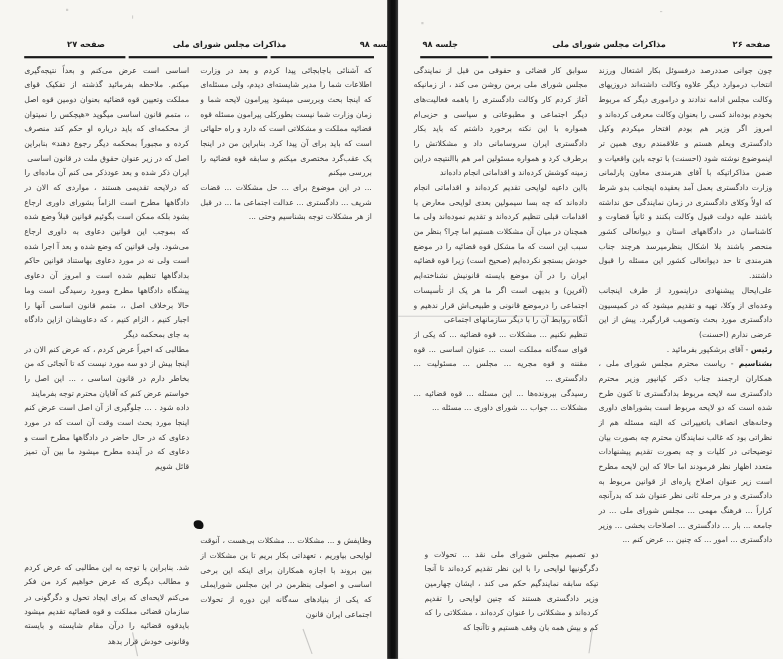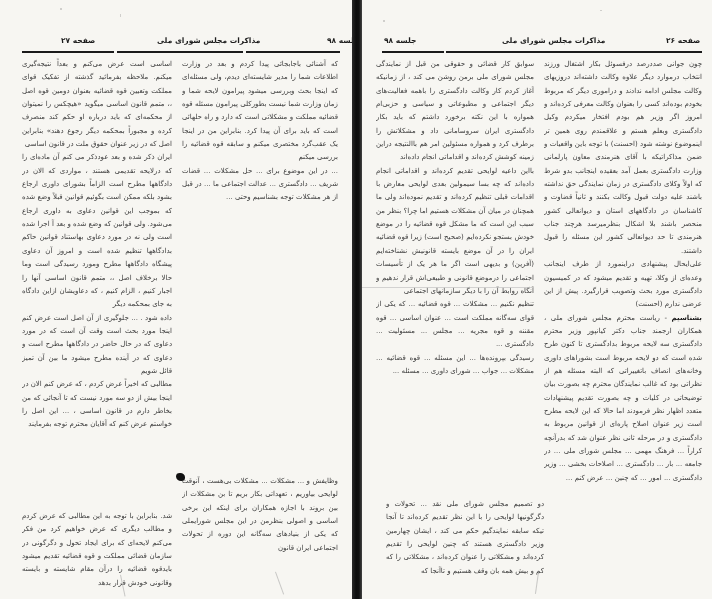--- a/index.html
+++ b/index.html
@@ -64,32 +64,32 @@
       <span style="left:140px;">مذاکرات مجلس شورای ملی</span>
       <span style="left:310px;">جلسه ۹۸</span>
     </div>
     <div class="rule" style="left:22px;width:92px;"></div>
     <div class="rule" style="left:117px;width:126px;"></div>
     <div class="rule" style="left:246px;width:94px;"></div>
 
     <div class="col" style="left:22px;width:150px;height:500px;">
       <p>اساسی است عرض می‌کنم و بعداً نتیجه‌گیری میکنم. ملاحظه بفرمائید گذشته از تفکیک قوای مملکت وتعیین قوه قضائیه بعنوان دومین قوه اصل ،، متمم قانون اساسی میگوید «هیچکس را نمیتوان از محکمه‌ای که باید درباره او حکم کند منصرف کرده و مجبوراً بمحکمه دیگر رجوع دهند» بنابراین اصل که در زیر عنوان حقوق ملت در قانون اساسی</p>
       <p>ایران ذکر شده و بعد عودذکر می کنم آن ماده‌ای را که درلایحه تقدیمی هستند ، مواردی که الان در دادگاهها مطرح است الزاماً بشورای داوری ارجاع بشود بلکه ممکن است بگوئیم قوانین قبلاً وضع شده که بموجب این قوانین دعاوی به داوری ارجاع می‌شود. ولی قوانین که وضع شده و بعد آ اجرا شده است ولی نه در مورد دعاوی بهاستناد قوانین حاکم بدادگاهها تنظیم شده است و امروز آن دعاوی پیشگاه دادگاهها مطرح ومورد رسیدگی است وما حالا برخلاف اصل ،، متمم قانون اساسی آنها را اجبار کنیم ، الزام کنیم ، که دعاویشان ازاین دادگاه به جای بمحکمه دیگر</p>
+      <p>مطالبی که اخیراً عرض کردم ، که عرض کنم الان در اینجا بیش از دو سه مورد نیست که تا آنجائی که من بخاطر دارم در قانون اساسی ، ... این اصل را خواستم عرض کنم که آقایان محترم توجه بفرمایند</p>
       <p>داده شود . ... جلوگیری از آن اصل است عرض کنم اینجا مورد بحث است وقت آن است که در مورد دعاوی که در حال حاضر در دادگاهها مطرح است و دعاوی که در آینده مطرح میشود ما بین آن تمیز قائل شویم</p>
-      <p>مطالبی که اخیراً عرض کردم ، که عرض کنم الان در اینجا بیش از دو سه مورد نیست که تا آنجائی که من بخاطر دارم در قانون اساسی ، ... این اصل را خواستم عرض کنم که آقایان محترم توجه بفرمایند</p>
     </div>
     <div class="col" style="left:22px;width:150px;top:510px;height:80px;">
       <p>شد. بنابراین با توجه به این مطالبی که عرض کردم و مطالب دیگری که عرض خواهیم کرد من فکر می‌کنم لایحه‌ای که برای ایجاد تحول و دگرگونی در سازمان قضائی مملکت و قوه قضائیه تقدیم میشود بایدقوه قضائیه را درآن مقام شایسته و بایسته وقانونی خودش قرار بدهد</p>
     </div>
 
     <div class="col" style="left:182px;width:156px;height:440px;">
       <p>که آشنائی باجابجائی پیدا کردم و بعد در وزارت اطلاعات شما را مدیر شایسته‌ای دیدم، ولی مسئله‌ای که اینجا بحث وبررسی میشود پیرامون لایحه شما و زمان وزارت شما نیست بطورکلی پیرامون مسئله قوه قضائیه مملکت و مشکلاتی است که دارد و راه حلهائی است که باید برای آن پیدا کرد. بنابراین من در اینجا یک عقب‌گرد مختصری میکنم و سابقه قوه قضائیه را بررسی میکنم</p>
       <p>... در این موضوع برای ... حل مشکلات ... قضات شریف ... دادگستری ... عدالت اجتماعی ما ... در قبل از هر مشکلات توجه بشناسیم وحتی ...</p>
     </div>
-    <div class="col" style="left:182px;width:156px;top:475px;height:80px;">
+    <div class="col" style="left:182px;width:156px;top:486px;height:80px;">
       <p>وظایفش و ... مشکلات ... مشکلات بی‌هست ، آنوقت لوایحی بیاوریم ، تعهداتی بکار بریم تا بن مشکلات از بین بروند با اجازه همکاران برای اینکه این برخی اساسی و اصولی بنظرمن در این مجلس شورایملی که یکی از بنیادهای سه‌گانه این دوره از تحولات اجتماعی ایران قانون</p>
     </div>
 
     <div class="blot" style="left:176px;top:473px;"></div>
     <div class="pencil" style="left:120px;top:575px;height:22px;transform:rotate(-12deg);"></div>
     <div class="pencil" style="left:275px;top:572px;height:24px;transform:rotate(-20deg);"></div>
   </div>
 
   <div class="gutter"></div>
   <div class="gutter-shadow"></div>
@@ -110,20 +110,25 @@
       <p>رسیدگی بپرونده‌ها ... این مسئله ... قوه قضائیه ... مشکلات ... جواب ... شورای داوری ... مسئله ...</p>
     </div>
     <div class="col" style="left:24px;width:158px;top:498px;height:80px;">
       <p>دو تصمیم مجلس شورای ملی نقد ... تحولات و دگرگونیها لوایحی را با این نظر تقدیم کرده‌اند تا آنجا تیکه سابقه نمایندگیم حکم می کند ، ایشان چهارمین وزیر دادگستری هستند که چنین لوایحی را تقدیم کرده‌اند و مشکلاتی را عنوان کرده‌اند ، مشکلاتی را که کم و بیش همه بان وقف هستیم و تاآنجا که</p>
     </div>
 
     <div class="col" style="left:182px;width:158px;height:520px;">
       <p>چون جوانی صددرصد درفسوئل بکار اشتغال ورزند انتخاب درموارد دیگر علاوه وکالت داشته‌اند دروزیهای وکالت مجلس ادامه ندادند و دراموری دیگر که مربوط بخودم بوده‌اند کسی را بعنوان وکالت معرفی کرده‌اند و امروز اگر وزیر هم بودم افتخار میکردم وکیل دادگستری وبعلم هستم و علاقمندم روی همین تر اینموضوع نوشته شود (احسنت) با توجه باین واقعیات و ضمن مذاکراتیکه با آقای هنرمندی معاون پارلمانی وزارت دادگستری بعمل آمد بعقیده اینجانب بدو شرط که اولاً وکلای دادگستری در زمان نمایندگی حق نداشته باشند علیه دولت قبول وکالت بکنند و ثانیاً قضاوت و کاشناسان در دادگاههای استان و دیوانعالی کشور منحصر باشند بلا اشکال بنظرمیرسد هرچند جناب هنرمندی تا حد دیوانعالی کشور این مسئله را قبول داشتند.</p>
       <p>علی‌ایحال پیشنهادی دراینمورد از طرف اینجانب وعده‌ای از وکلا، تهیه و تقدیم میشود که در کمیسیون دادگستری مورد بحث وتصویب قرارگیرد. پیش از این عرضی ندارم (احسنت)</p>
       <p>
+        <span class="speaker">رئیس</span>
+        <span> - </span>
+        <span>آقای برشکپور بفرمائید .</span>
+      </p>
+      <p>
         <span class="speaker">بشناسیم</span>
         <span> - </span>
         <span>ریاست محترم مجلس شورای ملی ، همکاران ارجمند جناب دکتر کیانپور وزیر محترم دادگستری سه لایحه مربوط بدادگستری تا کنون طرح شده است که دو لایحه مربوط است بشوراهای داوری وخانه‌های انصاف باتغییراتی که البته مسئله هم از نظراتی بود که غالب نمایندگان محترم چه بصورت بیان توضیحاتی در کلیات و چه بصورت تقدیم پیشنهادات متعدد اظهار نظر فرمودند اما حالا که این لایحه مطرح است زیر عنوان اصلاح پاره‌ای از قوانین مربوط به دادگستری و در مرحله ثانی نظر عنوان شد که بدرآنچه کراراً ... فرهنگ مهمی ... مجلس شورای ملی ... در جامعه ... بار ... دادگستری ... اصلاحات بخشی ... وزیر دادگستری ... امور ... که چنین ... عرض کنم ...</span>
       </p>
     </div>
 
     <div class="hairline" style="left:0;top:287px;width:170px;"></div>
     <div class="pencil" style="left:176px;top:572px;height:22px;transform:rotate(8deg);"></div>
   </div>
 

